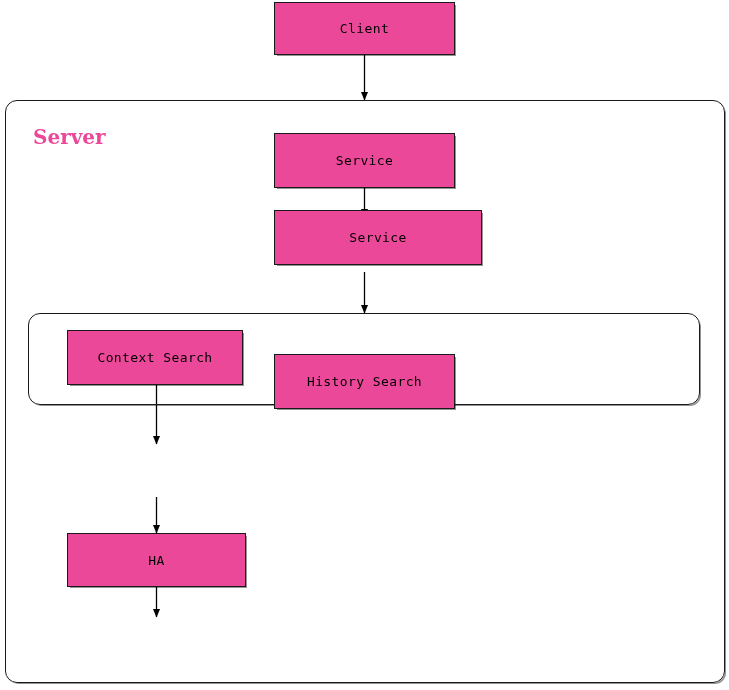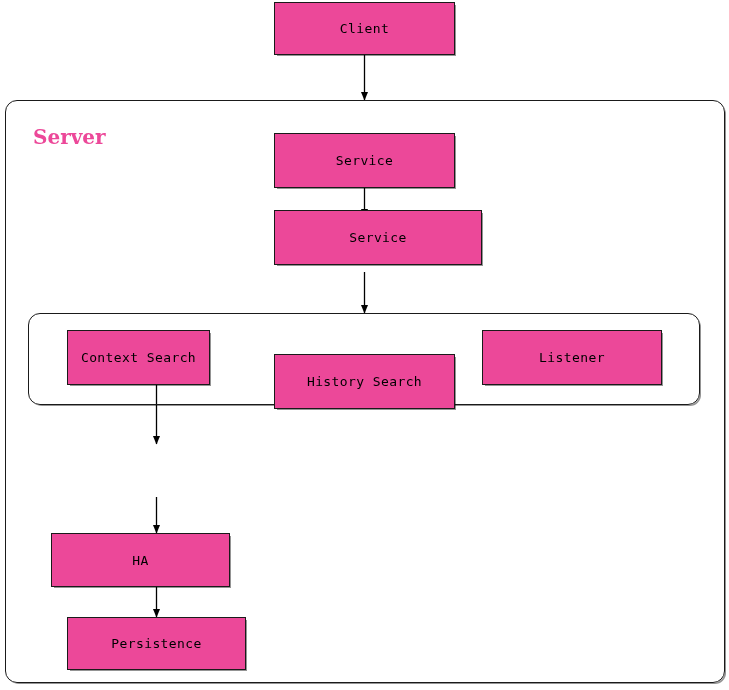--- a/index.html
+++ b/index.html
@@ -82,24 +82,22 @@
   <div class="group-label" id="group-server-label" style="left: 33px; top: 127px; color: #ec4899;">Server</div>
 
   <div class="group" id="group-search-layer" style="left: 28px; top: 313px; width: 672px; height: 92px; border-color: rgb(26, 26, 26);"></div>
 
   <div class="node" id="node-client" style="left: 274px; top: 2px; width: 181px; height: 53px; border-color: rgb(26, 26, 26);">Client</div>
 
   <div class="node" id="node-restful" style="left: 274px; top: 133px; width: 181px; height: 55px; border-color: rgb(26, 26, 26);">Service</div>
 
   <div class="node" id="node-service" style="left: 274px; top: 210px; width: 208px; height: 55px; border-color: rgb(26, 26, 26);">Service</div>
 
-  <div class="node" id="node-context-search" style="left: 67px; top: 330px; width: 143px; height: 55px; border-color: rgb(26, 26, 26);">Context Search</div>
+  <div class="node" id="node-context-search" style="left: 67px; top: 330px; width: 176px; height: 55px; border-color: rgb(26, 26, 26);">Context Search</div>
 
   <div class="node" id="node-history-search" style="left: 274px; top: 330px; width: 181px; height: 55px; border-color: rgb(26, 26, 26); margin-top: 24px;">History Search</div>
 
-  <div class="node" id="node-listener" style="left: 482px; top: 330px; width: 180px; height: 55px; border-color: rgb(26, 26, 26);">Listener</div>
 
 
-  <div class="node" id="node-ha" style="left: 51px; top: 533px; width: 179px; height: 54px; border-color: rgb(26, 26, 26);">HA</div>
+  <div class="node" id="node-ha" style="left: 67px; top: 533px; width: 179px; height: 54px; border-color: rgb(26, 26, 26);">HA</div>
 
-  <div class="node" id="node-persistence" style="left: 67px; top: 617px; width: 179px; height: 53px; border-color: rgb(26, 26, 26);">Persistence</div>
 
 </div>
 
 </body></html>

